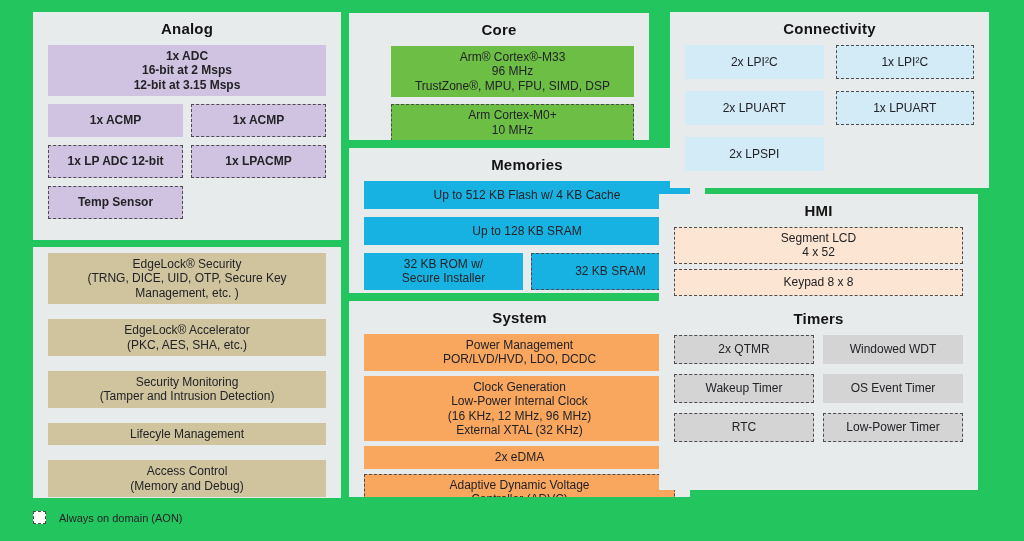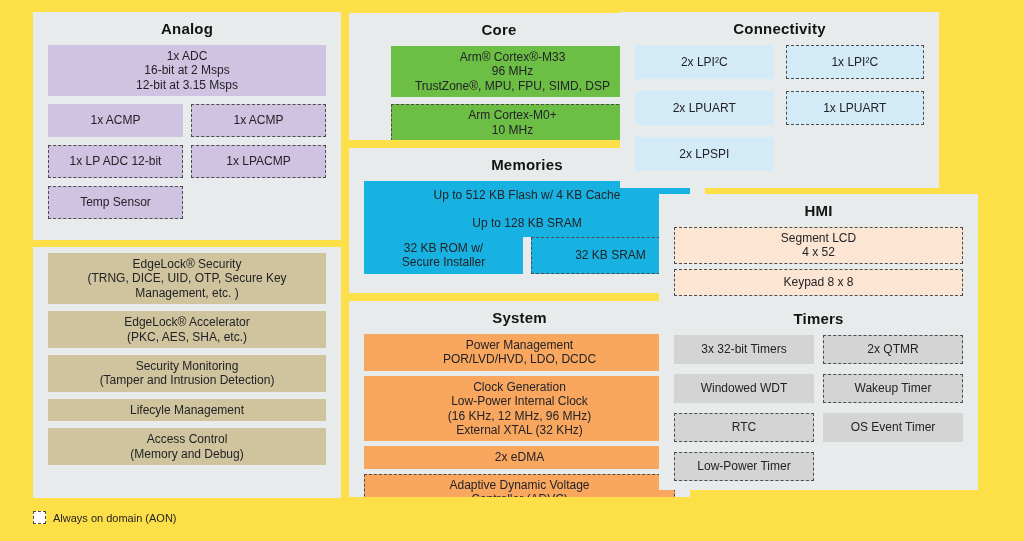--- a/index.html
+++ b/index.html
@@ -1,17 +1,17 @@
 <!DOCTYPE html>
 <html><head>
 <meta charset="utf-8">
 <style>
   html, body { margin: 0; padding: 0; background: #ffffff; }
   body { font-family: "Liberation Sans", sans-serif; }
-  .canvas { position: relative; width: 1024px; height: 541px; background: #fde047; overflow: hidden; }
+  .canvas { position: relative; width: 1024px; height: 541px; background: #22c55e; overflow: hidden; }
 
   .panel {
     position: absolute;
     background: #e8ebec;
     padding: 6px 15px 12px;
     box-sizing: border-box;
     overflow: hidden;
   }
   .title {
     font-size: 15px;
@@ -36,59 +36,59 @@
     border: 1.5px solid transparent;
   }
   .block.aon { border: 1.5px dashed #4c4c4e; }
 
   
   #panel-analog       { left: 33px;  top: 12px;  width: 308px; height: 228px; }
   #panel-security     { left: 33px;  top: 247px; width: 308px; height: 251px; }
   #panel-core         { left: 349px; top: 13px;  width: 300px; height: 127px; }
   #panel-memories     { left: 349px; top: 148px; width: 356px; height: 145px; }
   #panel-system       { left: 349px; top: 301px; width: 341px; height: 196px; }
-  #panel-connectivity { left: 620px; top: 12px;  width: 319px; height: 176px; }
+  #panel-connectivity { left: 670px; top: 12px;  width: 319px; height: 176px; }
   #panel-hmi          { left: 659px; top: 194px; width: 319px; height: 108px; }
   #panel-timers       { left: 659px; top: 302px; width: 319px; height: 188px; }
 
   
   .analog .blocks { display: grid; grid-template-columns: 1fr 1fr; gap: 8px; }
-  .analog .block { min-height: 33px; }
+  .analog .block { min-height: 33px; font-weight: bold; }
   .span2 { grid-column: 1 / span 2; }
 
   .core .blocks { display: flex; flex-direction: column; gap: 7px; }
   .core .block { min-height: 24px; margin-left: 27px; }
 
-  .memories .blocks { display: flex; flex-direction: column; }
+  .memories .blocks { display: flex; flex-direction: column; gap: 8px; }
   .memories .row { display: grid; grid-template-columns: 1fr 1fr; gap: 8px; }
   .memories .block { min-height: 28px; }
 
   .system .blocks { display: flex; flex-direction: column; gap: 5px; }
   .system .block { min-height: 18px; }
 
   .connectivity .blocks { display: grid; grid-template-columns: 1fr 1fr; gap: 12px; }
   .connectivity .block { min-height: 34px; }
 
   .hmi .blocks { display: flex; flex-direction: column; gap: 5px; }
   .hmi .block { min-height: 27px; }
 
   .timers .blocks { display: grid; grid-template-columns: 1fr 1fr; gap: 10px 9px; }
   .timers .block { min-height: 29px; }
 
-  .security .blocks { display: flex; flex-direction: column; gap: 7px; }
+  .security .blocks { display: flex; flex-direction: column; gap: 15px; }
   .security .block { min-height: 20px; }
 
   
   .legend {
     position: absolute;
     left: 33px;
     top: 511px;
     display: flex;
     align-items: center;
-    gap: 7px;
+    gap: 13px;
     font-size: 11px;
     color: #232327;
   }
   .legend .swatch {
     width: 13px;
     height: 13px;
     border: 1.5px dashed #4c4c4e;
     box-sizing: border-box;
     background: #ffffff;
   }
@@ -182,26 +182,25 @@
     <div class="blocks">
       <div class="block aon">Segment LCD
 4 x 52</div>
       <div class="block aon">Keypad 8 x 8</div>
     </div>
   </section>
 
   <section class="panel timers" id="panel-timers" style="--c: #d4d4d5;">
     <h2 class="title">Timers</h2>
     <div class="blocks">
-      <div class="block">3x 32-bit Timers</div>
       <div class="block aon">2x QTMR</div>
       <div class="block">Windowed WDT</div>
       <div class="block aon">Wakeup Timer</div>
+      <div class="block">OS Event Timer</div>
       <div class="block aon">RTC</div>
-      <div class="block">OS Event Timer</div>
       <div class="block aon">Low-Power Timer</div>
     </div>
   </section>
 
   <div class="legend">
     <span class="swatch"></span>
     <span>Always on domain (AON)</span>
   </div>
 
 </div>

